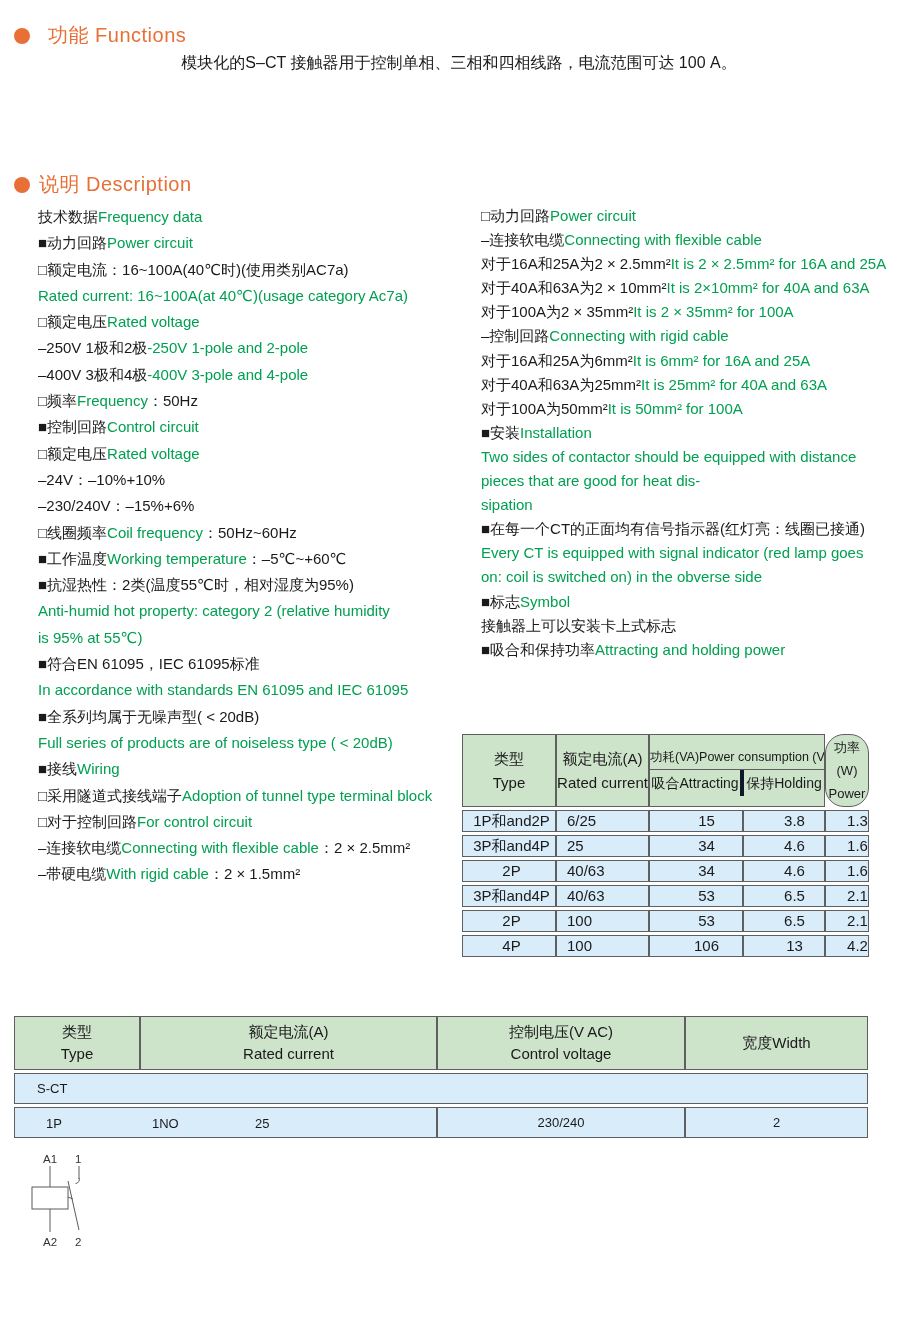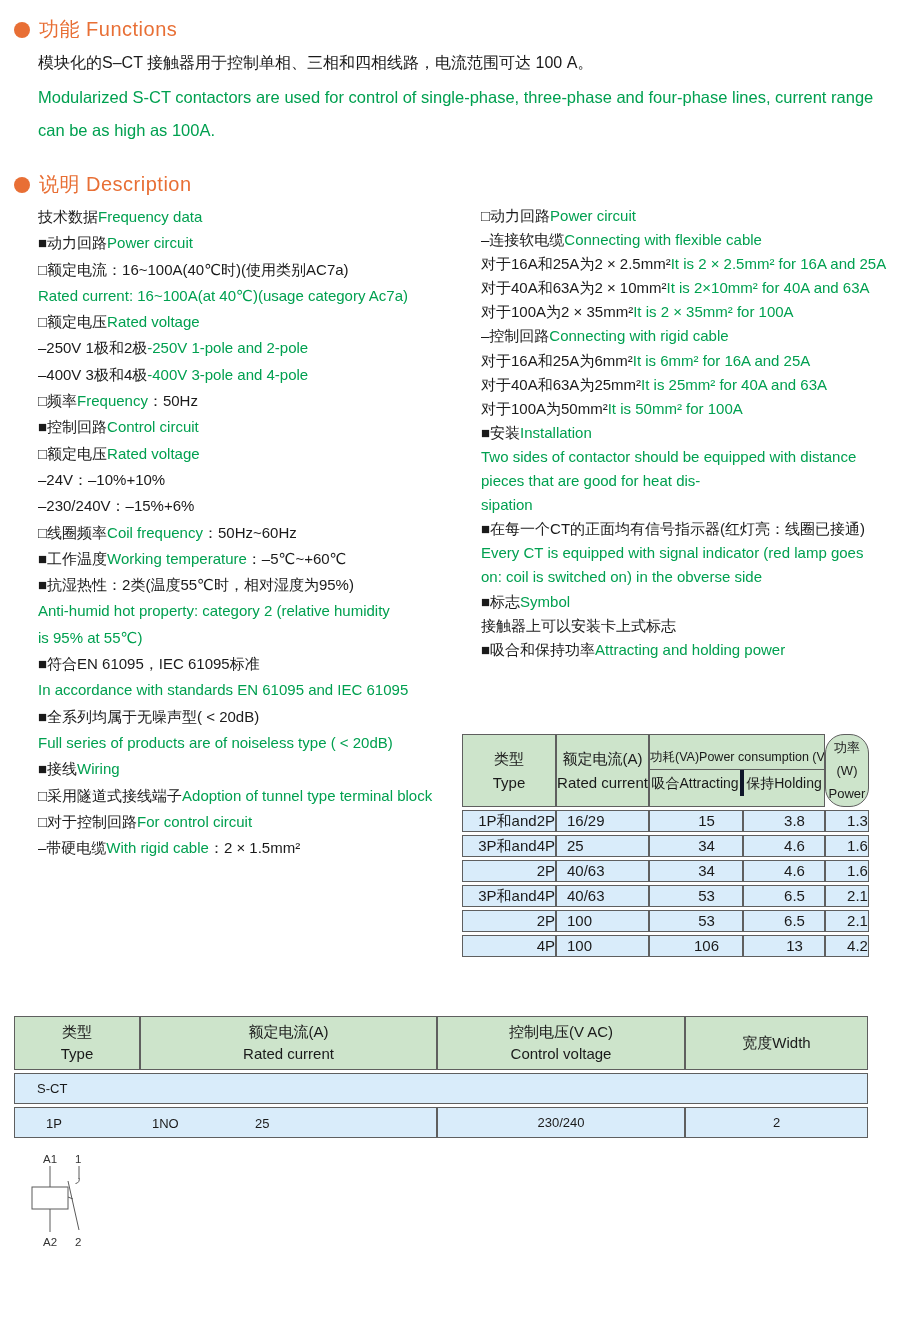--- a/index.html
+++ b/index.html
@@ -7,21 +7,21 @@
   body { width:900px; height:1341px; position:relative; font-family:"Liberation Sans","DejaVu Sans",sans-serif; color:#1a1a1a; }
   .page { position:absolute; inset:0; overflow:hidden; }
 
   
   .sec-title { position:absolute; left:14px; display:flex; align-items:center; }
   .bullet { width:16px; height:16px; border-radius:50%; background:#e86f35; display:inline-block; margin-right:9px; flex:0 0 auto; }
   .sec-title h2 { font-size:20px; font-weight:normal; color:#e86f35; letter-spacing:0.5px; }
 
   
   .intro { position:absolute; left:38px; top:50px; width:842px; }
-  .intro .cn { font-size:16px; line-height:25px; color:#1a1a1a; white-space:nowrap; margin-bottom:6px; }
+  .intro .cn { font-size:16px; line-height:25px; color:#1a1a1a; white-space:nowrap; margin-bottom:6px;text-align:center; }
   .intro .en { font-size:16.5px; line-height:33px; color:#00a050; }
 
   
   .col { position:absolute; top:204px; }
   .col .line { white-space:nowrap; font-size:15px; }
   #desc-left { left:38px; width:424px; }
   #desc-left .line { line-height:26.3px; }
   #desc-right { left:481px; width:438px; }
   #desc-right .line { line-height:24.1px; }
   .line span.k { color:#1a1a1a; }
@@ -37,21 +37,21 @@
   #power-table { position:absolute; left:462px; top:731px; width:407px; }
   #power-table th { font-size:15px; line-height:24px; padding:1px 0; vertical-align:middle; }
   #power-table th.th-group { padding:0; }
   #power-table .grp-top { font-size:12.5px; line-height:24px; height:25px; border-bottom:1px solid #5f5f5f; text-align:center; white-space:nowrap; }
   #power-table .grp-bot { display:flex; }
   #power-table .grp-bot span { display:block; height:26px; line-height:26px; font-size:14px; text-align:center; white-space:nowrap; }
   #power-table .grp-bot span:first-child { width:94px; border-right:4px solid #0f172a; }
   #power-table .grp-bot span:last-child { flex:1; }
   #power-table th.small { font-size:13px; line-height:23px;border-radius:19px; }
   #power-table td { height:22px; font-size:15px; line-height:20px;padding-left:21px; }
-  #power-table td.c0 { text-align:right; padding-left:5px;margin-top:17px; }
+  #power-table td.c0 { text-align:center; padding-left:5px;margin-top:17px; }
   #power-table td.c1 { text-align:left; padding-left:10px; }
   #power-table td.c2, #power-table td.c3, #power-table td.c4 { text-align:center; }
 
   
   #sel-table { position:absolute; left:14px; top:1013px; width:854px; }
   #sel-table th { height:54px; font-size:15px; line-height:22px; text-align:center; vertical-align:middle; }
   #sel-table td { height:31px; font-size:13px; vertical-align:middle; }
   #sel-table td.series { padding-left:22px; }
   #sel-table td.row-left { position:relative; }
   #sel-table td.row-left span { position:absolute; top:50%; transform:translateY(-50%); }
@@ -60,27 +60,26 @@
   
   #diagram { position:absolute; left:25px; top:1146px; }
   #diagram text { font-size:11.5px; fill:#333; font-family:"Liberation Sans","DejaVu Sans",sans-serif; }
   #diagram path, #diagram line, #diagram rect { stroke:#5a5a5a; stroke-width:1; fill:none; }
 </style>
 </head>
 <body>
 
 <div class="page">
 
-  <div class="sec-title" style="top:16px;">
+  <div class="sec-title" style="top:22px;gap:9px;">
     <span class="bullet"></span>
     <h2>功能 Functions</h2>
   </div>
   <div class="intro">
     <div class="cn">模块化的S–CT 接触器用于控制单相、三相和四相线路，电流范围可达 100 A。</div>
-    <div class="en">Modularized S-CT contactors are used for control of single-phase, three-phase and four-phase lines, current range can be as high as 100A.</div>
   </div>
 
   <div class="sec-title" style="top:171px;">
     <span class="bullet"></span>
     <h2>说明 Description</h2>
   </div>
 
   <div id="desc-left" class="col">
       <div class="line"><span class="k">技术数据</span><span class="g">Frequency data</span></div>
       <div class="line"><span class="k">■动力回路</span><span class="g">Power circuit</span></div>
@@ -99,20 +98,21 @@
       <div class="line"><span class="k">■抗湿热性：2类(温度55℃时，相对湿度为95%)</span></div>
       <div class="line"><span class="g">Anti-humid hot property: category 2 (relative humidity</span></div>
       <div class="line"><span class="g"> is 95% at 55℃)</span></div>
       <div class="line"><span class="k">■符合EN 61095，IEC 61095标准</span></div>
       <div class="line"><span class="g">In accordance with standards EN 61095 and IEC 61095</span></div>
       <div class="line"><span class="k">■全系列均属于无噪声型( &lt; 20dB)</span></div>
       <div class="line"><span class="g">Full series of products are of noiseless type ( &lt; 20dB)</span></div>
       <div class="line"><span class="k">■接线</span><span class="g">Wiring</span></div>
       <div class="line"><span class="k">□采用隧道式接线端子</span><span class="g">Adoption of tunnel type terminal block</span></div>
       <div class="line"><span class="k">□对于控制回路</span><span class="g">For control circuit</span></div>
+      <div class="line"><span class="k">–连接软电缆</span><span class="g">Connecting with flexible cable</span><span class="k">：2 × 2.5mm²</span></div>
       <div class="line"><span class="k">–带硬电缆</span><span class="g">With rigid cable</span><span class="k">：2 × 1.5mm²</span></div>
     </div>
   <div id="desc-right" class="col">
       <div class="line"><span class="k">□动力回路</span><span class="g">Power circuit</span></div>
       <div class="line"><span class="k">–连接软电缆</span><span class="g">Connecting with flexible cable</span></div>
       <div class="line"><span class="k">对于16A和25A为2 × 2.5mm²</span><span class="g">It is 2 × 2.5mm² for 16A and 25A</span></div>
       <div class="line"><span class="k">对于40A和63A为2 × 10mm²</span><span class="g">It is 2×10mm² for 40A and 63A</span></div>
       <div class="line"><span class="k">对于100A为2 × 35mm²</span><span class="g">It is 2 × 35mm² for 100A</span></div>
       <div class="line"><span class="k">–控制回路</span><span class="g">Connecting with rigid cable</span></div>
       <div class="line"><span class="k">对于16A和25A为6mm²</span><span class="g">It is 6mm² for 16A and 25A</span></div>
@@ -148,21 +148,21 @@
             <span>吸合Attracting</span>
             <span>保持Holding</span>
           </div>
         </th>
         <th class="small"><span>功率(W)</span><br><span>Power</span></th>
       </tr>
     </thead>
     <tbody id="power-tbody">
         <tr>
           <td class="c0">1P和and2P</td>
-          <td class="c1">16/29</td>
+          <td class="c1">6/25</td>
           <td class="c2">15</td>
           <td class="c3">3.8</td>
           <td class="c4">1.3</td>
         </tr>
         <tr>
           <td class="c0">3P和and4P</td>
           <td class="c1">25</td>
           <td class="c2">34</td>
           <td class="c3">4.6</td>
           <td class="c4">1.6</td>

